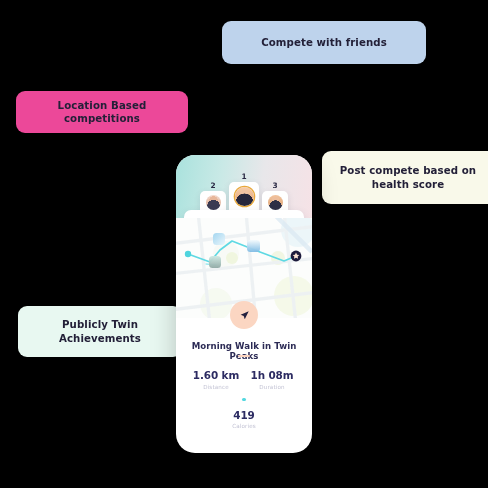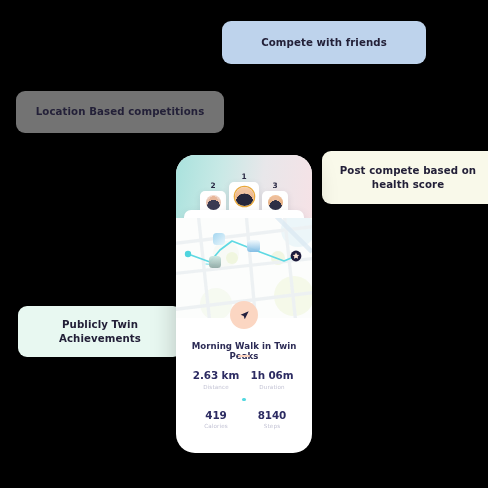--- a/index.html
+++ b/index.html
@@ -36,23 +36,23 @@
   #callout-compete {
     left: 222px;
     top: 21px;
     width: 204px;
     height: 43px;
     background: #bed3ec;
   }
   #callout-location {
     left: 16px;
     top: 91px;
-    width: 208px;
+    width: 172px;
     height: 42px;
-    background: #737373;
+    background: #ec4899;
     text-align: center;
   }
   #callout-auto {
     left: 322px;
     top: 151px;
     width: 172px;
     height: 53px;
     background: #f9f9ea;
     border-top-right-radius: 0;
     border-bottom-right-radius: 0;
@@ -367,36 +367,32 @@
       <path d="M10.6 1.4 L1.8 5.2 L5.1 6.5 L6.3 10 Z" fill="#23213f"></path>
     </svg>
   </div>
 
   <div id="activity-title">Morning Walk in Twin Peaks</div>
   <div id="title-divider"></div>
 
   <div id="stats">
     <div class="stat-row">
       <div class="stat-cell">
-        <div class="stat-value">2.63 km</div>
+        <div class="stat-value">1.60 km</div>
         <div class="stat-label">Distance</div>
       </div>
       <div class="stat-cell">
-        <div class="stat-value">1h 06m</div>
+        <div class="stat-value">1h 08m</div>
         <div class="stat-label">Duration</div>
       </div>
     </div>
 
     <div id="stats-dot"></div>
 
     <div class="stat-row">
       <div class="stat-cell">
         <div class="stat-value">419</div>
         <div class="stat-label">Calories</div>
       </div>
-      <div class="stat-cell">
-        <div class="stat-value">8140</div>
-        <div class="stat-label">Steps</div>
-      </div>
     </div>
   </div>
 
 </div>
 
 </body></html>

